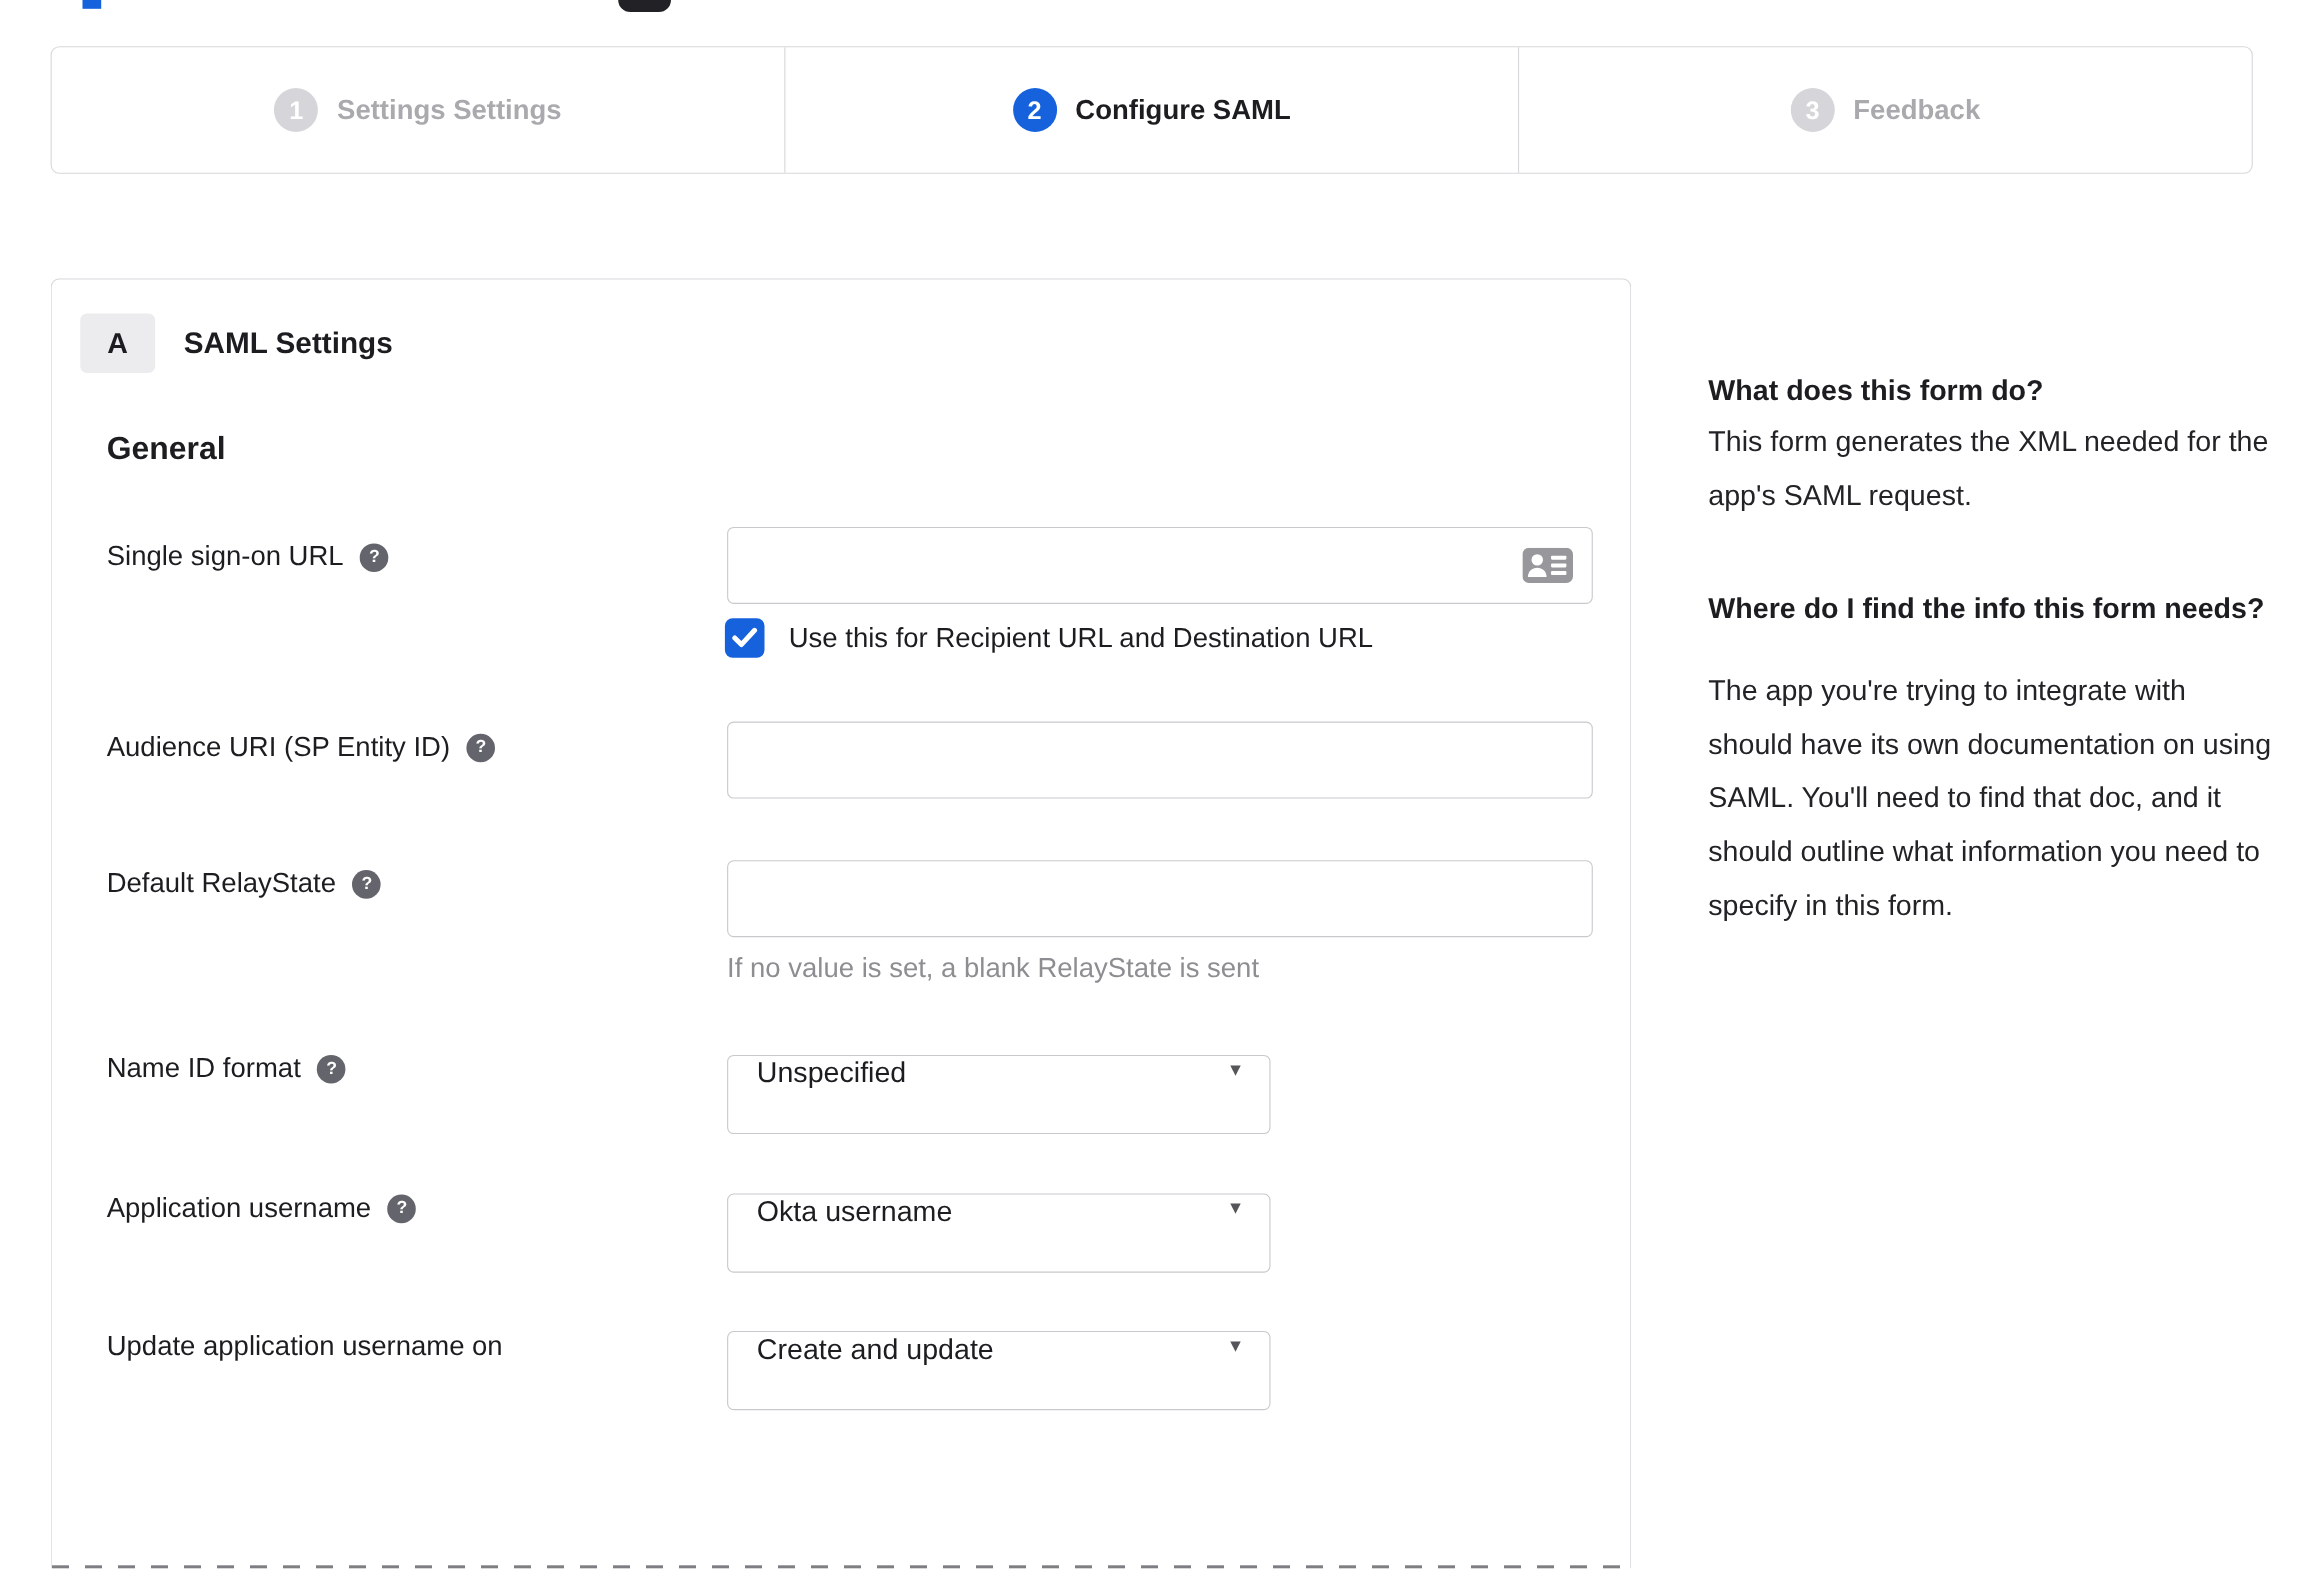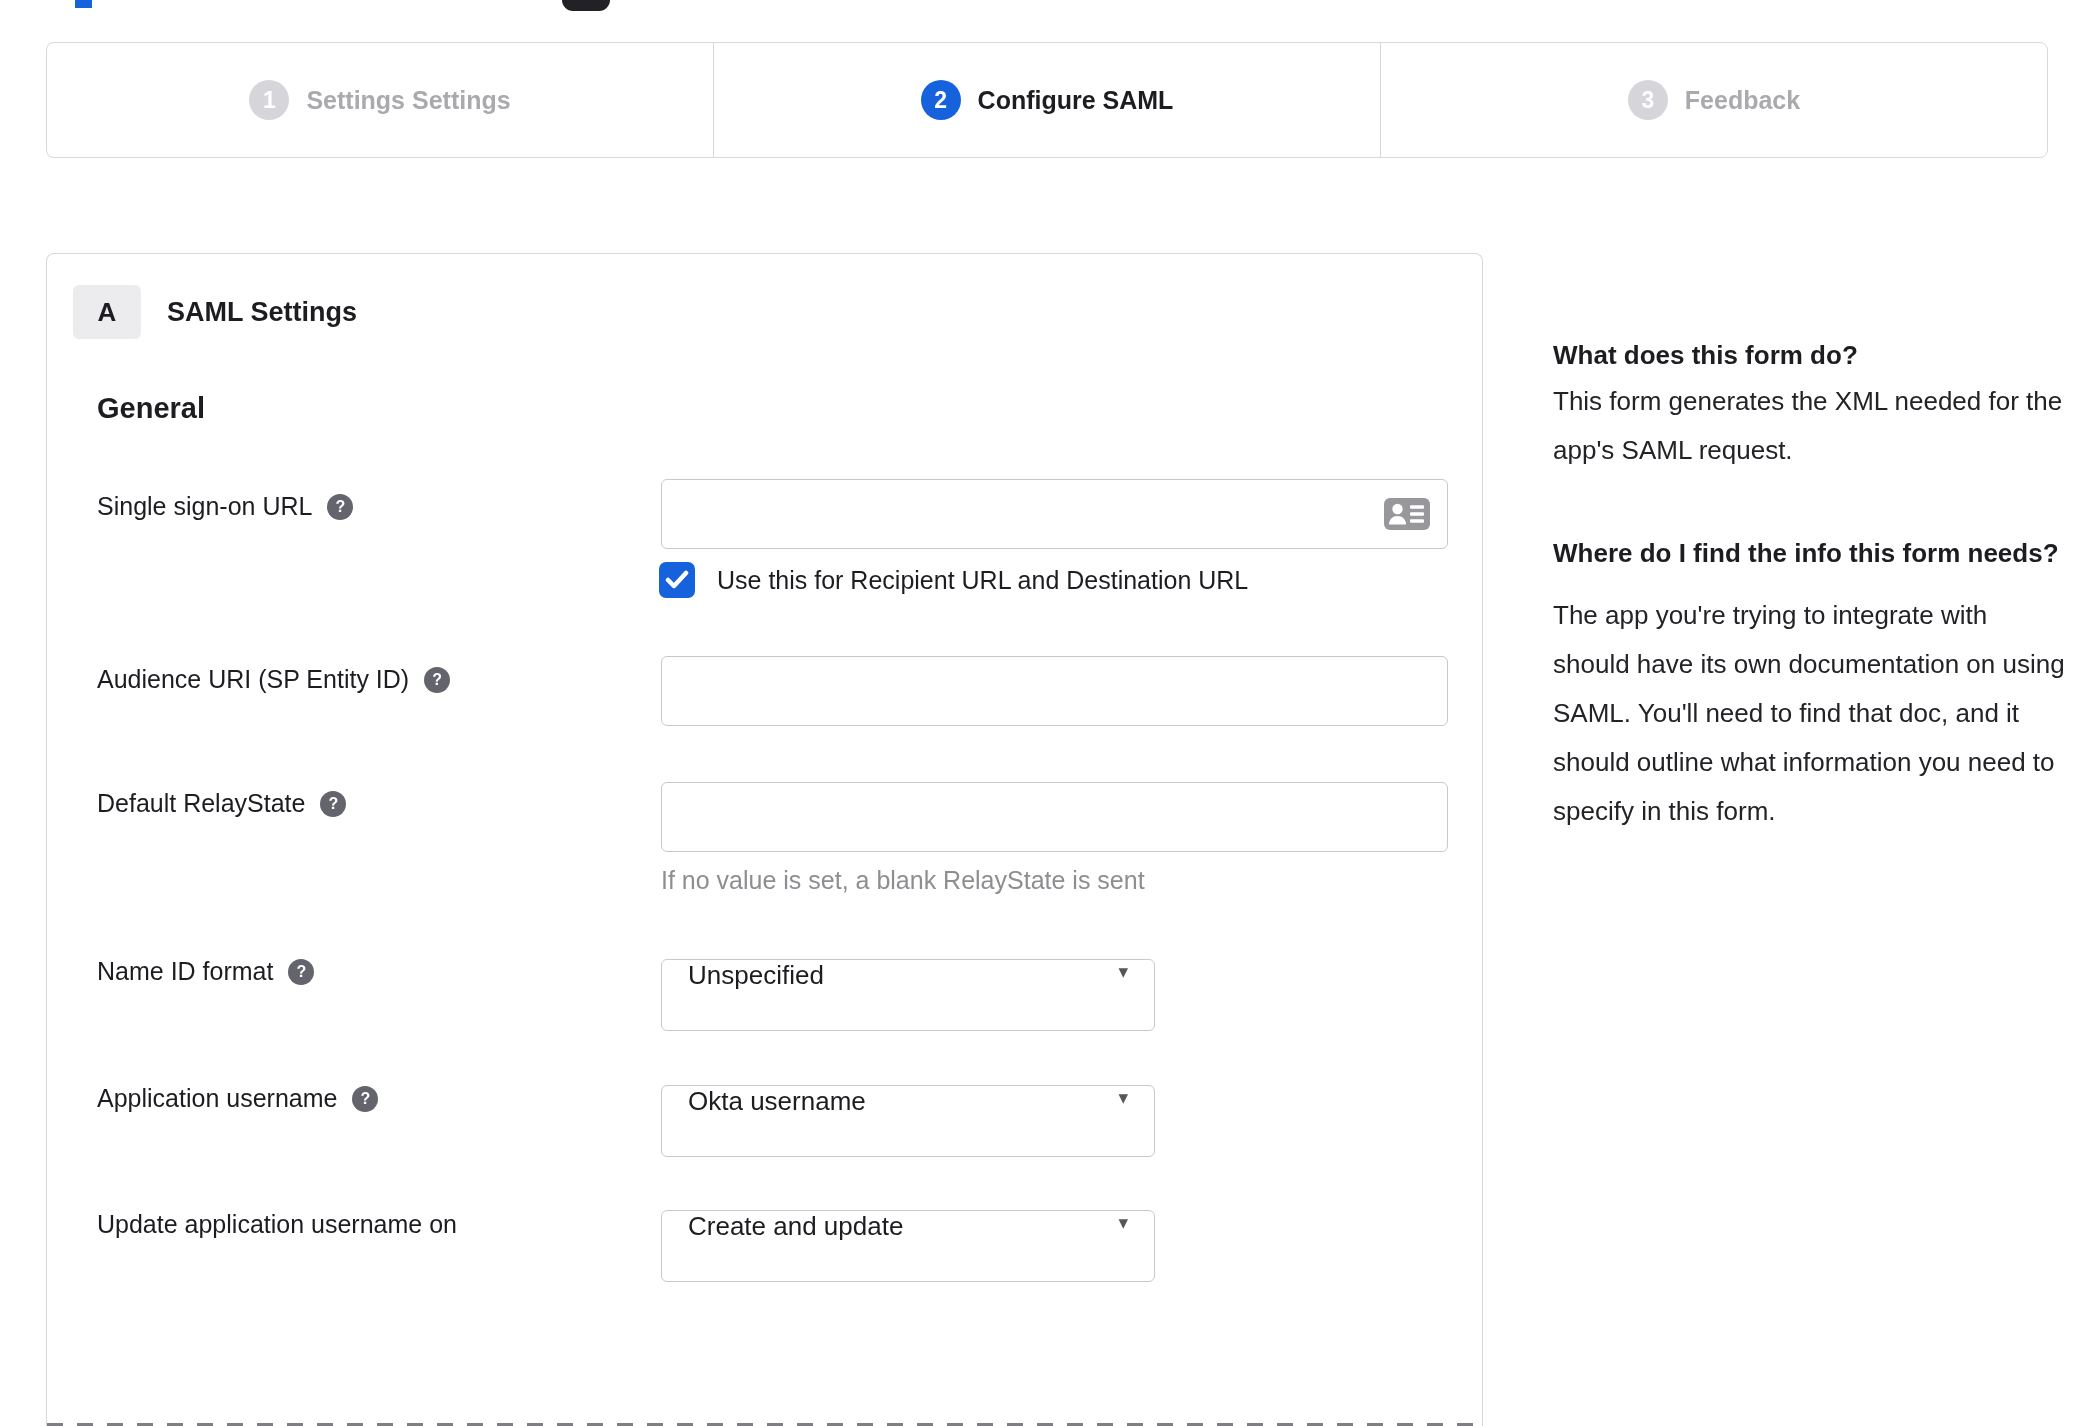--- a/index.html
+++ b/index.html
@@ -130,21 +130,21 @@
     position: absolute; left: 1553px; top: 333px; width: 515px;
   }
   .side-help h3 {
     font-size: 26px; font-weight: bold; color: #1d1d21; line-height: 44px;
   }
   .side-help p {
     font-size: 26px; color: #232327; line-height: 49px;
   }
   .side-help .h1 { }
   .side-help .p1 { margin-bottom: 56px; }
-  .side-help .h2 { margin-bottom: 16px; }
+  .side-help .h2 { margin-bottom: 28px; }
 </style>
 </head>
 <body>
 
 <div class="cutoff-blue"></div>
 <div class="cutoff-dark"></div>
 
 <div class="stepper">
   <div class="step">
     <div class="step-circle">1</div>

